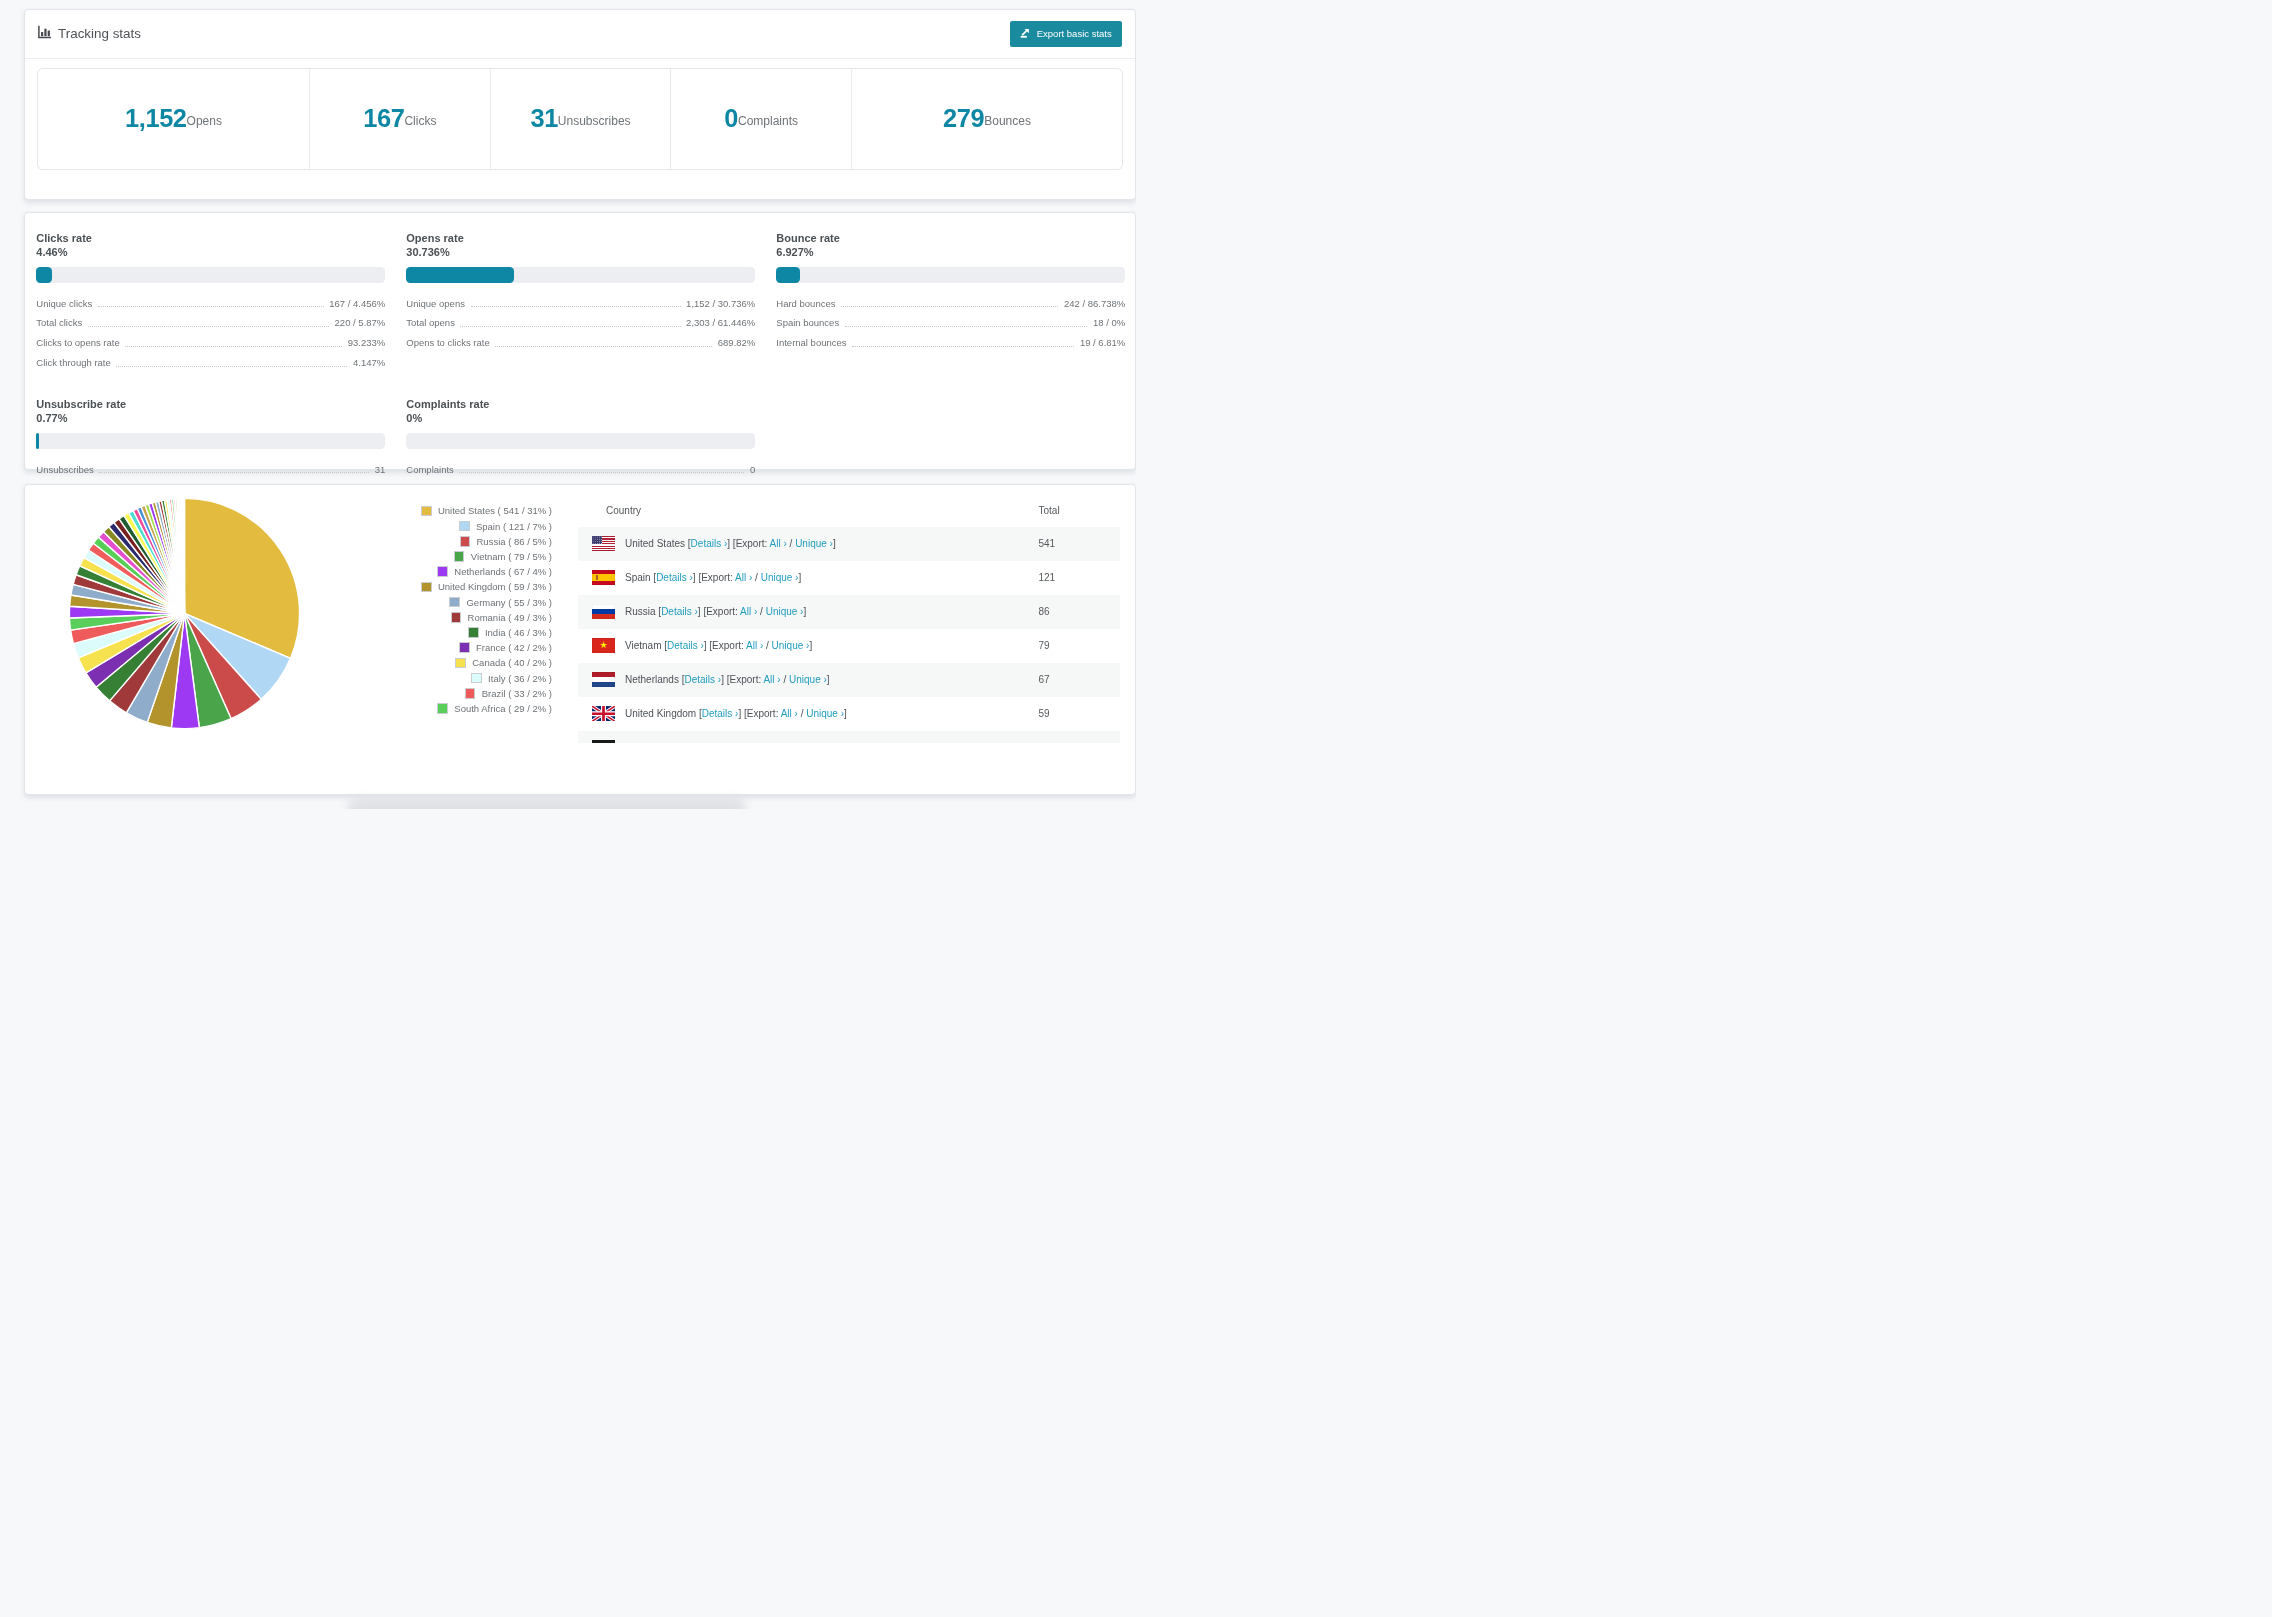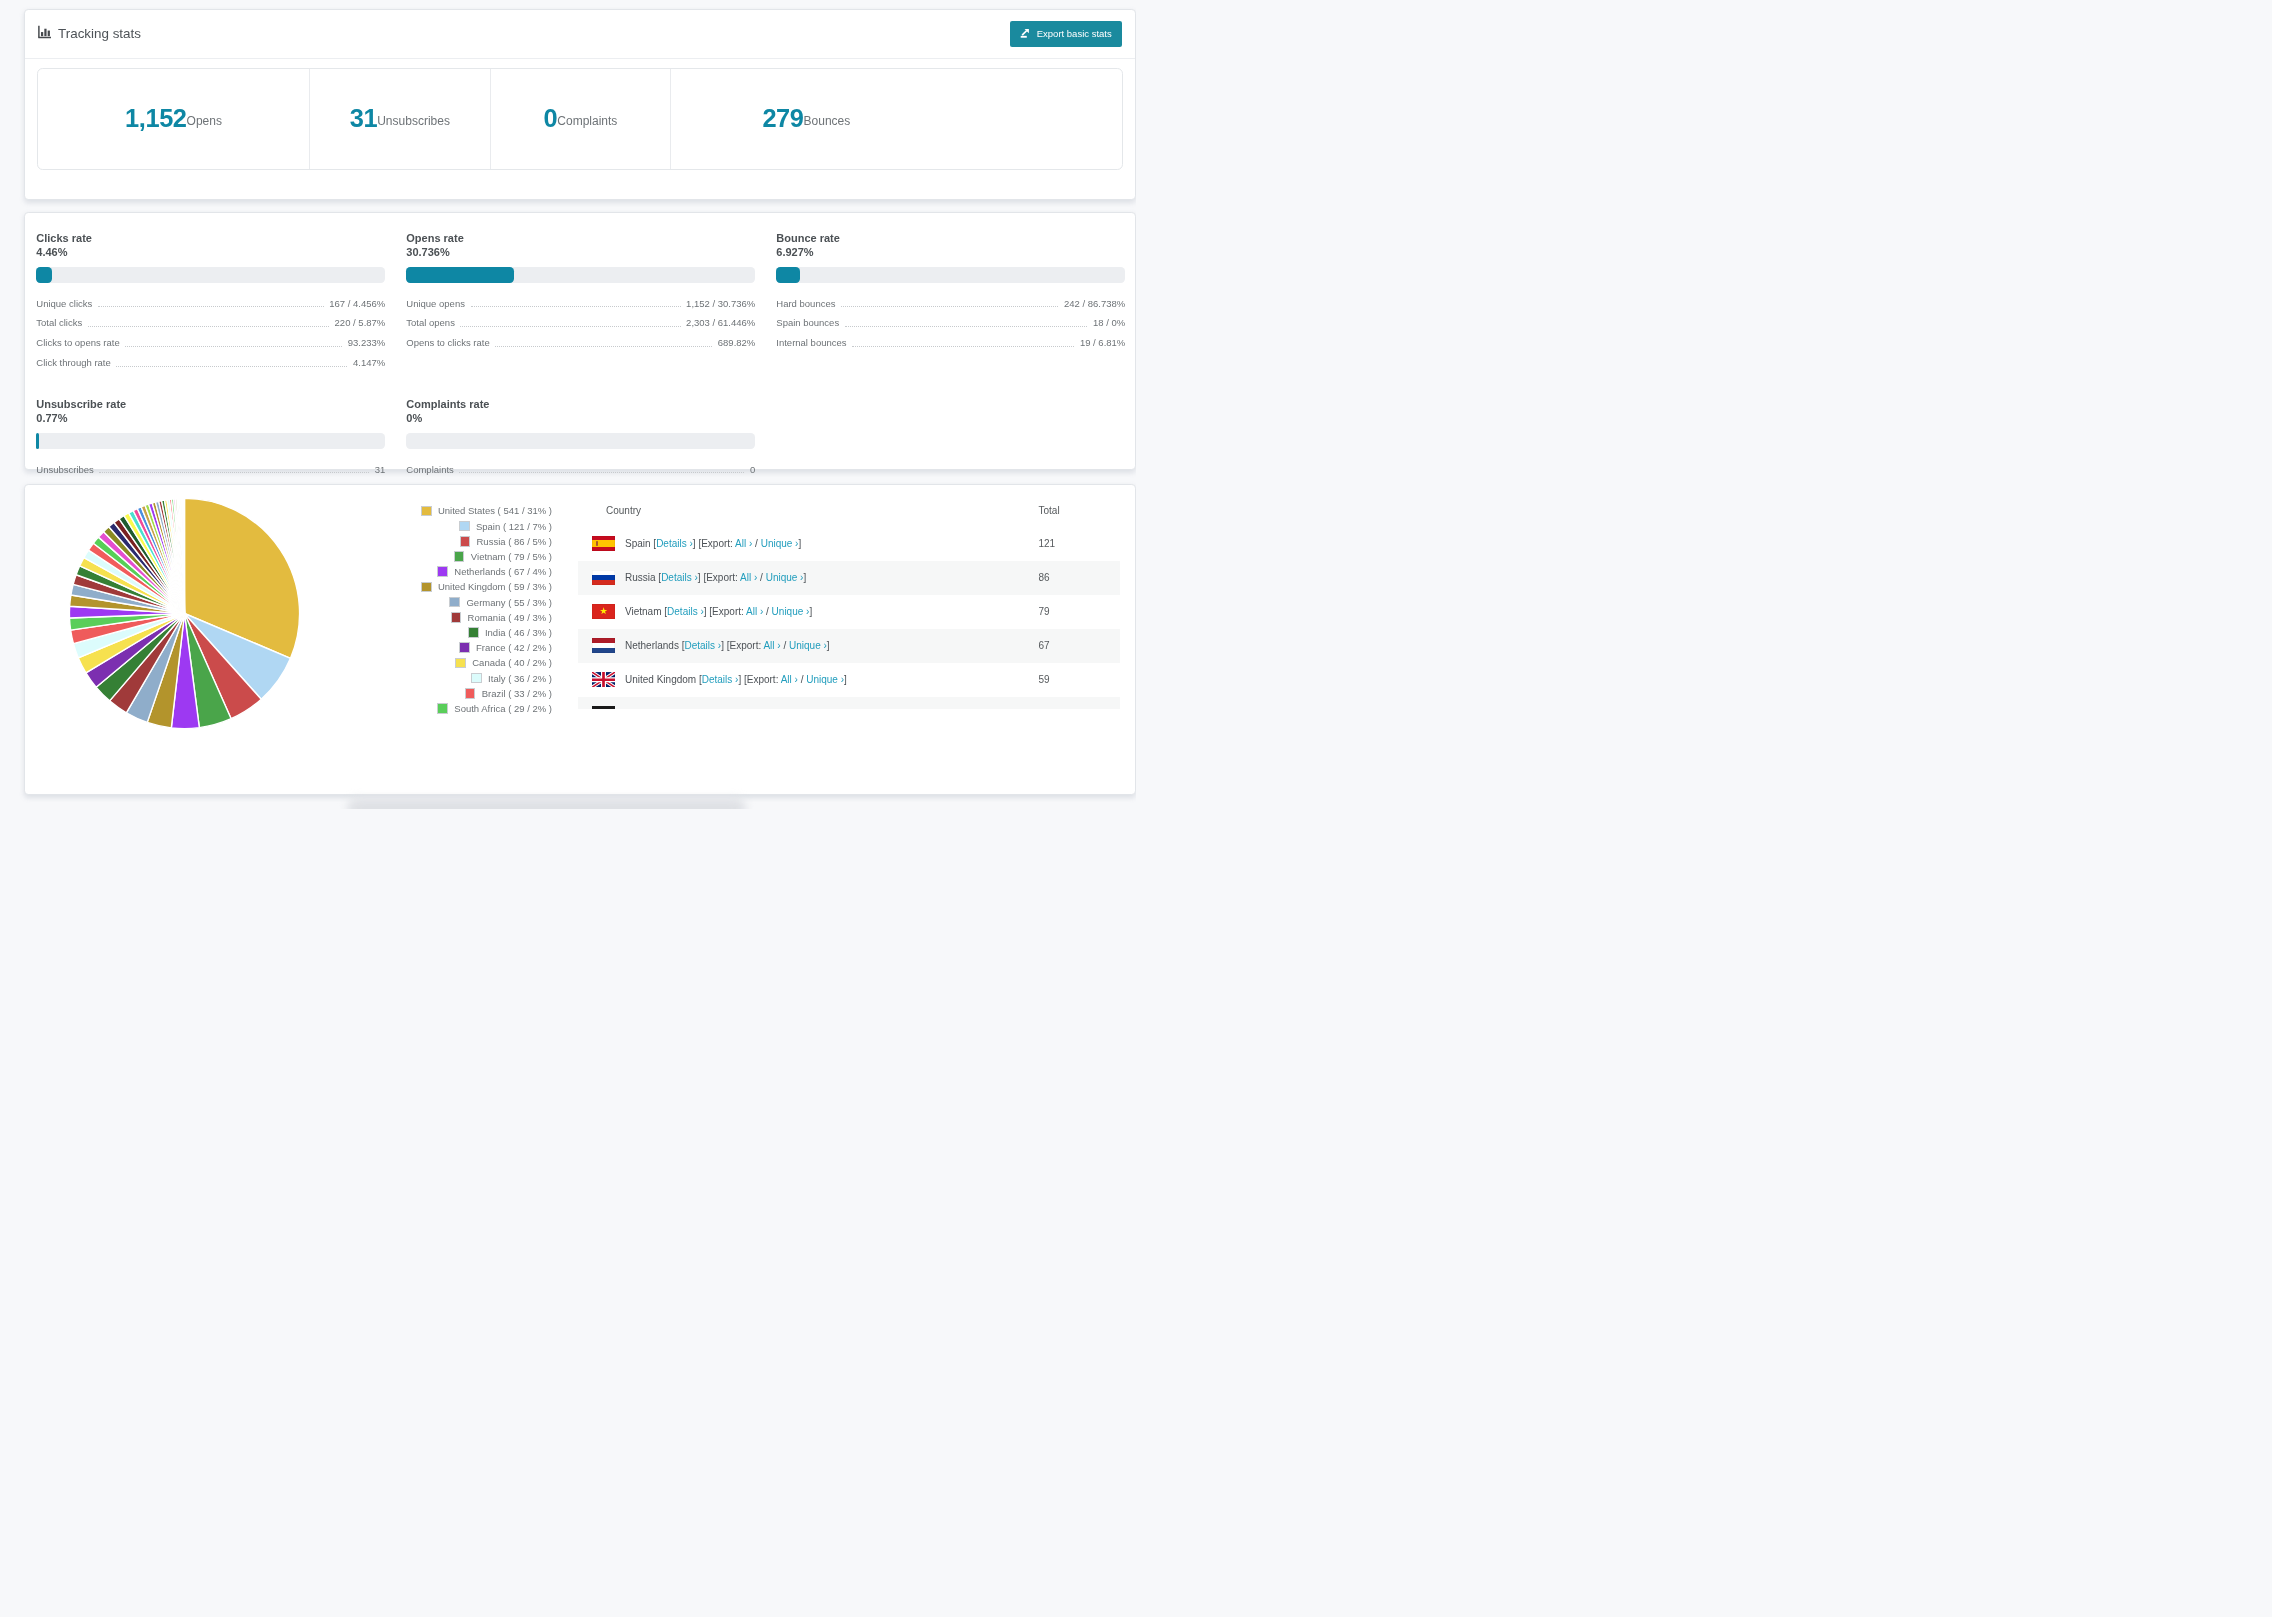--- a/index.html
+++ b/index.html
@@ -116,20 +116,24 @@
           <polygon points="6.4,1.3 12.4,1.3 12.4,7.3" fill="#fff"></polygon>
         </svg>
       </span>
       <span>Export basic stats</span>
     </button>
   </div>
   <div id="stats-row">
   <div class="scell">
     <div class="snum">1,152</div>
     <div class="slabel">Opens</div>
+  </div>
+  <div class="scell">
+    <div class="snum">167</div>
+    <div class="slabel">Clicks</div>
   </div>
   <div class="scell">
     <div class="snum">31</div>
     <div class="slabel">Unsubscribes</div>
   </div>
   <div class="scell">
     <div class="snum">0</div>
     <div class="slabel">Complaints</div>
   </div>
   <div class="scell">
@@ -371,20 +375,27 @@
     <span class="sw" style="background:#5ace5a"></span>
     <span class="lt">South Africa ( 29 / 2% )</span>
   </div>
       </div>
     <div class="geo-table">
       <div class="theader">
         <span class="th-country">Country</span>
         <span class="th-total">Total</span>
       </div>
       <div id="tbody">
+    <div class="trow stripe">
+      <span class="flag f-us"></span>
+      <span class="tcell">
+        <span class="cname">United States</span><span class="dim"> [</span><a class="lnk">Details ›</a><span class="dim">] [Export: </span><a class="lnk">All ›</a><span class="dim"> / </span><a class="lnk">Unique ›</a><span class="dim">]</span>
+      </span>
+      <span class="ttotal">541</span>
+    </div>
     <div class="trow ">
       <span class="flag f-es"></span>
       <span class="tcell">
         <span class="cname">Spain</span><span class="dim"> [</span><a class="lnk">Details ›</a><span class="dim">] [Export: </span><a class="lnk">All ›</a><span class="dim"> / </span><a class="lnk">Unique ›</a><span class="dim">]</span>
       </span>
       <span class="ttotal">121</span>
     </div>
     <div class="trow stripe">
       <span class="flag f-ru"></span>
       <span class="tcell">

